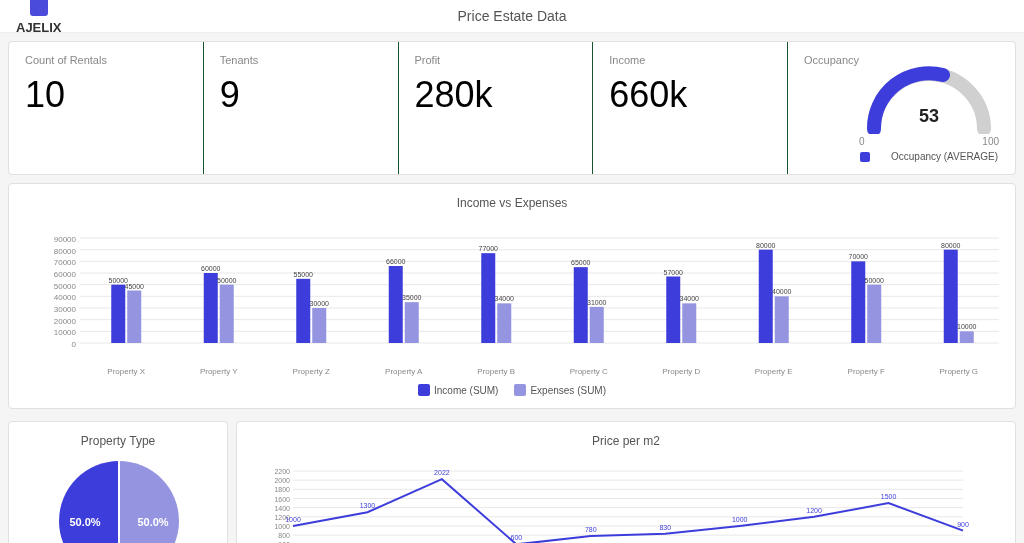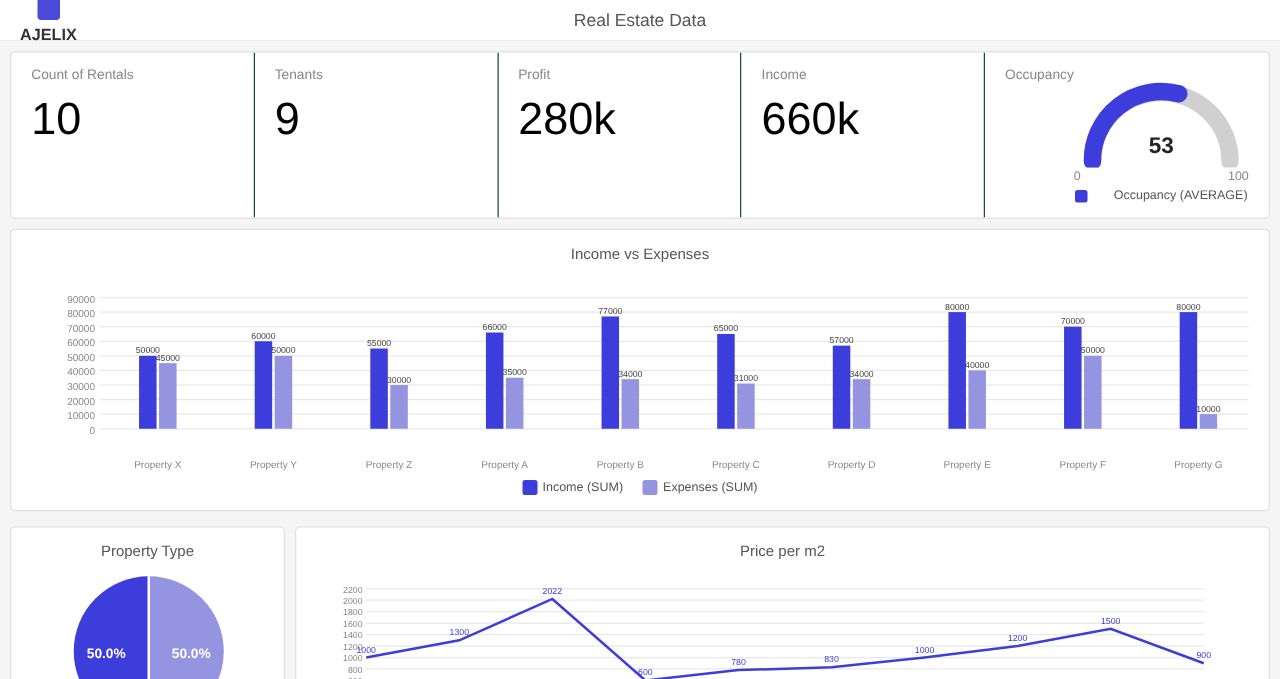--- a/index.html
+++ b/index.html
@@ -40,21 +40,21 @@
     .legend-box { width: 12px; height: 12px; border-radius: 2px; }
   </style>
 </head>
 <body>
 
 <div class="header">
   <div class="logo">
     <div class="logo-icon"></div>
     <span>AJELIX</span>
   </div>
-  <span class="header-title">Real Estate Data</span>
+  <span class="header-title">Price Estate Data</span>
 </div>
 
 <div class="top-cards">
   <div class="card">
     <div class="card-title">Count of Rentals</div>
     <div class="card-value">10</div>
   </div>
   <div class="card">
     <div class="card-title">Tenants</div>
     <div class="card-value">9</div>

